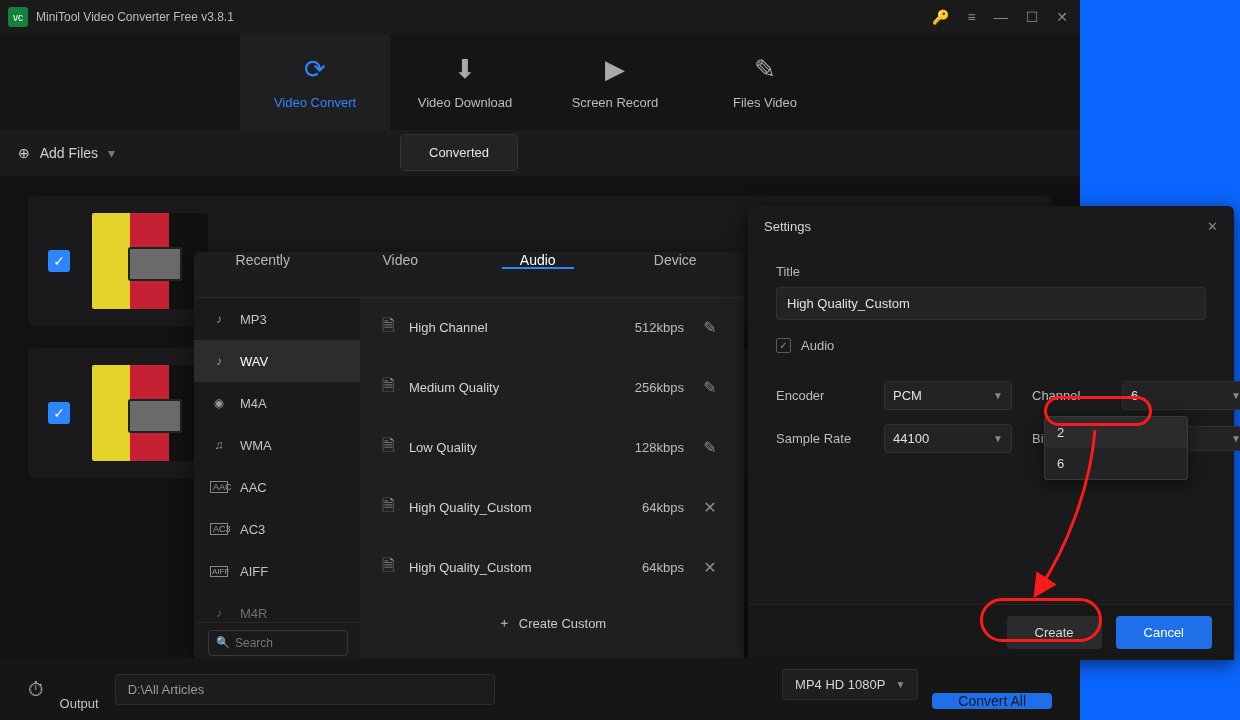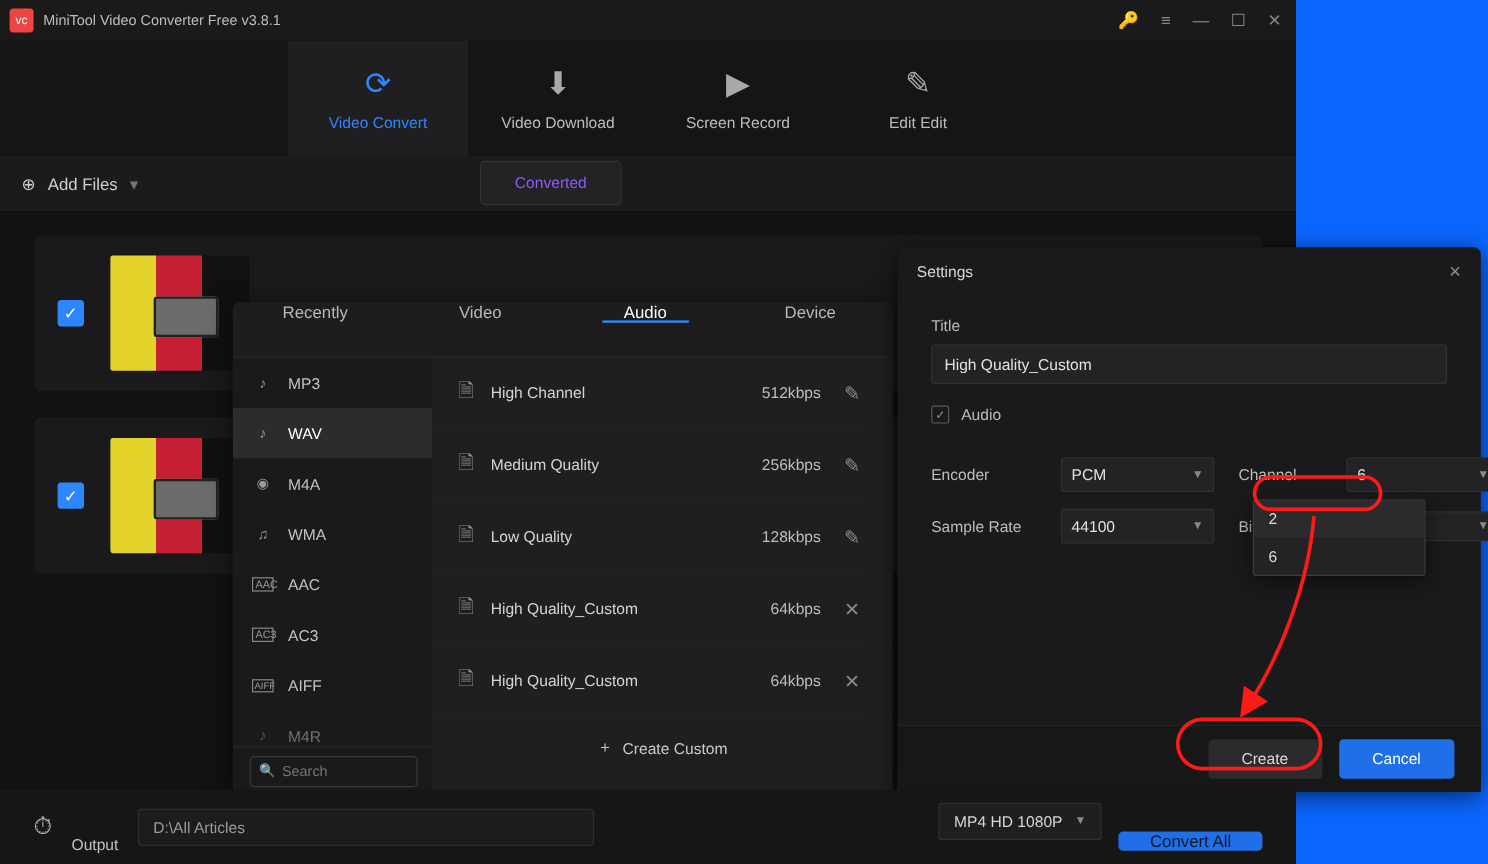--- a/index.html
+++ b/index.html
@@ -1,38 +1,38 @@
 <!DOCTYPE html>
 <html><head>
 <meta charset="utf-8">
 <style>
   * { box-sizing: border-box; margin: 0; padding: 0; font-family: 'Segoe UI', Arial, sans-serif; }
   body { background: #0b66ff; width: 1240px; height: 720px; overflow: hidden; position: relative; }
   .app { width: 1080px; height: 720px; background: #111; color: #c7c7c7; position: relative; }
   
   .titlebar { height: 34px; background: #1a1a1b; display: flex; align-items: center; padding: 0 8px; justify-content: space-between; }
   .titlebar-left { display: flex; align-items: center; gap: 8px; }
-  .logo { width: 20px; height: 20px; background: #ef4444; border-radius: 3px; display: flex; align-items:center; justify-content:center; color:#fff; font-size:10px; font-weight:400; }
+  .logo { width: 20px; height: 20px; background: #15803d; border-radius: 3px; display: flex; align-items:center; justify-content:center; color:#fff; font-size:10px; font-weight:400; }
   .title-txt { font-size: 12px; color: #bdbdbd; }
   .titlebar-right { display: flex; align-items: center; gap: 18px; padding-right:4px;}
   .tb-icon { color:#888; font-size:14px; cursor:pointer;}
   .tb-icon.key { color:#f6b83c; }
   
   .maintabs { height: 96px; background:#151516; display:flex; align-items:stretch; padding-left:240px; }
   .maintab { width:150px; display:flex; flex-direction:column; align-items:center; justify-content:center; gap:10px; cursor:pointer; }
   .maintab.active { background:#1f1f21; }
   .maintab .mt-icon { font-size:26px; color:#a9a9a9; }
   .maintab.active .mt-icon { color:#2e86ff; }
   .maintab .mt-label { font-size:13px; color:#bcbcbc; }
   .maintab.active .mt-label { color:#2e86ff; }
   
   .subrow { height:46px; background:#1b1b1c; display:flex; align-items:center; justify-content:space-between; padding:0 18px; }
   .addfiles { display:flex; align-items:center; gap:10px; color:#d0d0d0; font-size:14px; cursor:pointer;}
   .subtabs { display:flex; margin:0 auto; position:absolute; left:400px; top:134px; border:1px solid #333; border-radius:4px; overflow:hidden;}
-  .subtab { padding:10px 28px; background:#232325; color:#8b5cf6; font-size:13px; cursor:pointer;}
+  .subtab { padding:10px 28px; background:#232325; color:#e5e5e5; font-size:13px; cursor:pointer;}
   .subtab.active { background:#3a3a3d; color:#fff; }
   
   .workspace { position:absolute; top:176px; left:0; right:0; bottom:62px; background:#121213; padding:20px 28px;}
   .item-row { background:#1a1a1c; border-radius:6px; padding:16px 20px; display:flex; align-items:center; gap:22px; margin-bottom:22px; height:130px;}
   .checkbox { width:22px; height:22px; background:#2e86ff; border-radius:3px; display:flex; align-items:center; justify-content:center; color:#fff; font-size:14px;}
   .thumb { width:116px; height:96px; background:linear-gradient(90deg,#e3d32b 33%,#c62034 33% 66%,#111 66%); border-radius:2px; position:relative;}
   .cassette { position:absolute; top:34px; left:36px; width:54px; height:34px; background:#6b6b6b; border-radius:3px; box-shadow:0 0 0 2px #222 inset;}
   .sthdr { display:flex; gap:44px; color:#aeaeae; font-size:13px;}
   .sthdr b { color:#dcdcdc; font-weight:600;}
   
@@ -113,21 +113,21 @@
     <div class="maintab">
       <span class="mt-icon">⬇</span>
       <span class="mt-label">Video Download</span>
     </div>
     <div class="maintab">
       <span class="mt-icon">▶</span>
       <span class="mt-label">Screen Record</span>
     </div>
     <div class="maintab">
       <span class="mt-icon">✎</span>
-      <span class="mt-label">Edit Edit</span>
+      <span class="mt-label">Files Video</span>
     </div>
   </div>
 
   <div class="subrow">
     <div class="addfiles">
       <span>⊕</span>
       <span>Add Files</span>
       <span style="color:#777;">▾</span>
     </div>
   </div>

